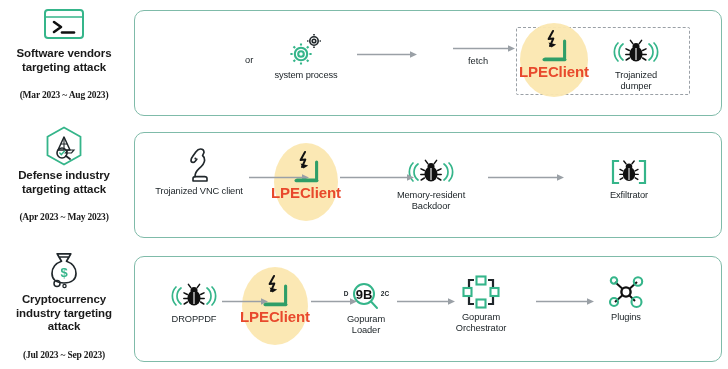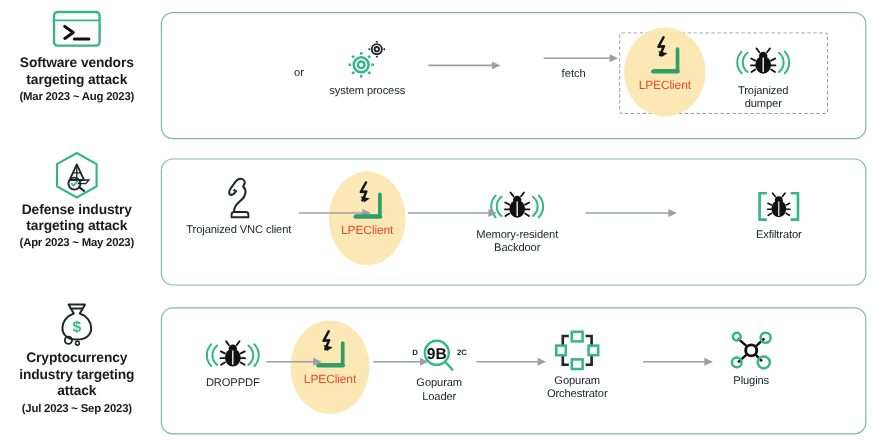--- a/index.html
+++ b/index.html
@@ -22,40 +22,40 @@
   
   .label-block{
     position:absolute;left:0;top:0;width:128px;height:100%;
     display:flex;flex-direction:column;align-items:center;
     text-align:center;
   }
   .label-icon{width:46px;height:40px;display:flex;align-items:center;justify-content:center;margin-bottom:3px;}
   .label-title{
     font-size:11.5px;font-weight:700;line-height:13.5px;color:#1a1a1a;letter-spacing:-0.1px;
   }
-  .label-date{font-size:9.5px;font-weight:700;color:#1a1a1a;margin-top:1px;letter-spacing:-0.2px;}
+  .label-date{font-size:9.5px;font-weight:700;color:#1a1a1a;margin-top:16px;letter-spacing:-0.2px;font-family:Liberation Serif, serif;}
 
   
   .panel{
     position:absolute;left:134px;top:6px;right:6px;height:104px;
     border:1.4px solid #7fbba9;border-radius:10px;background:#fff;
   }
   .row-2 .panel{height:104px;}
   .row-3 .panel{height:104px;}
 
   
   .node{
     position:absolute;display:flex;flex-direction:column;align-items:center;
     width:92px;text-align:center;
   }
   .node .glyph{height:34px;display:flex;align-items:flex-end;justify-content:center;}
   .node .nlabel{
     font-size:9.3px;line-height:11px;color:#20272b;margin-top:3px;letter-spacing:-0.1px;white-space:pre-line;
   }
-  .node.highlight .nlabel{color:#e8492c;font-weight:400;font-size:10px;}
+  .node.highlight .nlabel{color:#e8492c;font-weight:700;font-size:15px;}
 
   
   .halo{
     position:absolute;border-radius:50%;background:#fbe7b0;opacity:.95;z-index:0;
   }
   .node.highlight{z-index:2;}
 
   
   .arrow{position:absolute;height:9px;display:block;z-index:1;}
 
@@ -266,21 +266,21 @@
 Backdoor</div>
       </div>
 
       <div class="arrow" style="left:353px;top:40px;">
         <svg width="78" height="9" viewBox="0 0 78 9">
             <line x1="0" y1="4.5" x2="70" y2="4.5" stroke="#9aa0a6" stroke-width="1.3"></line>
             <path d="M69 1.2 L76 4.5 L69 7.8 Z" fill="#9aa0a6"></path>
           </svg>
       </div>
 
-      <div class="node" style="left:468px;top:20px;">
+      <div class="node" style="left:448px;top:20px;">
         <div class="glyph">
           <svg width="46" height="30" viewBox="0 0 46 30">
             <g fill="none" stroke="#35b58a" stroke-width="2.2" stroke-linecap="square">
               <path d="M12 4 H7 V26 H12"></path>
                 <path d="M34 4 H39 V26 H34"></path>
             </g>
             <g fill="#111">
               <ellipse cx="23" cy="17" rx="6.2" ry="7"></ellipse>
               <circle cx="23" cy="9.8" r="3.3"></circle>
             </g>

